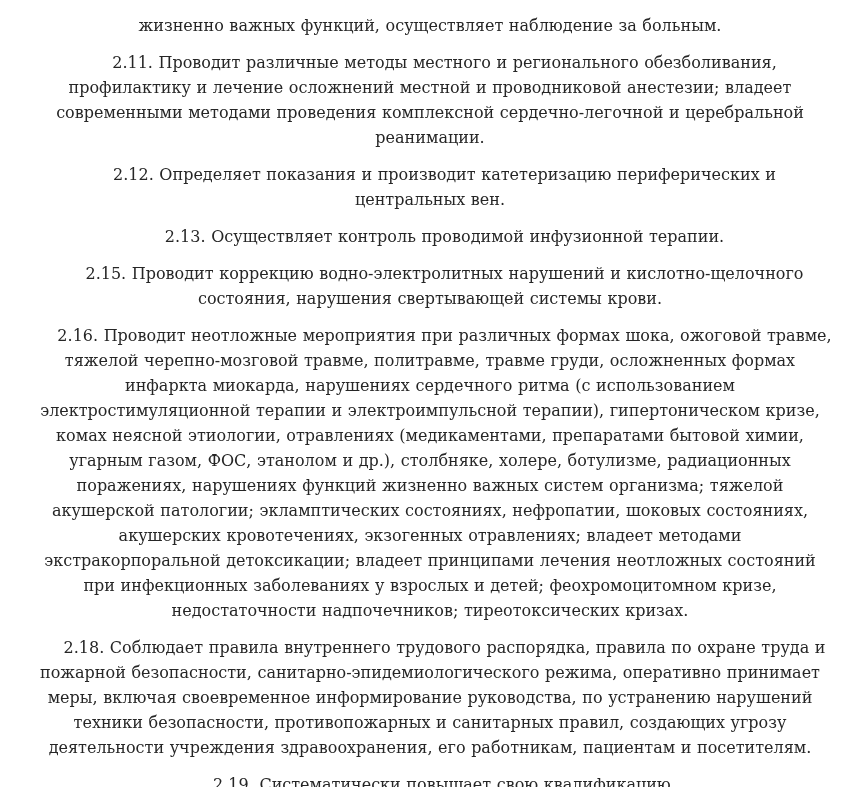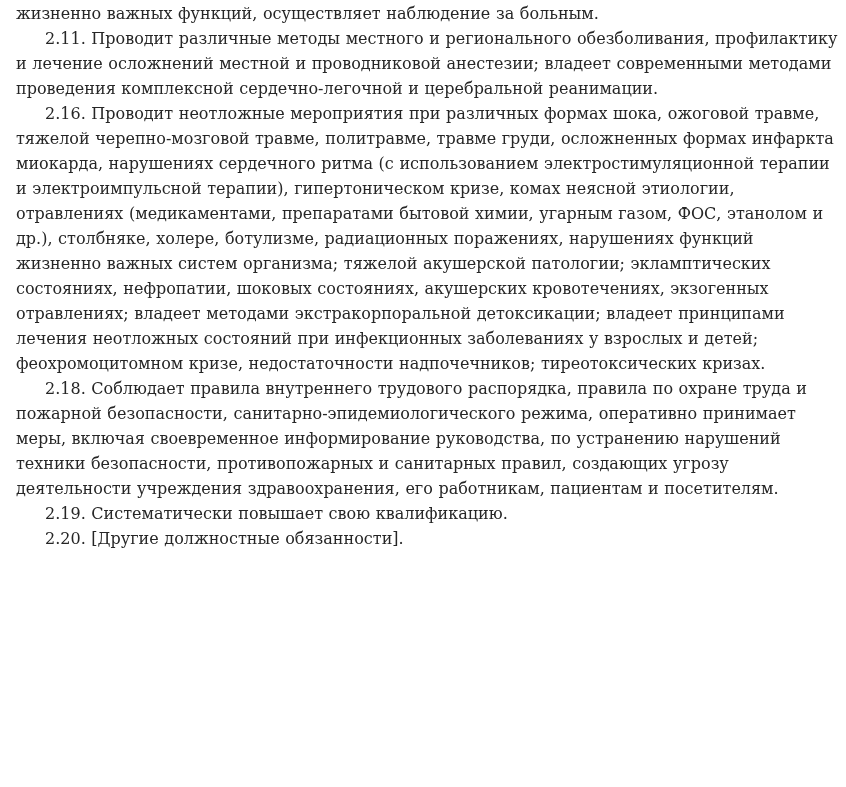--- a/index.html
+++ b/index.html
@@ -13,33 +13,36 @@
     box-sizing: border-box;
     padding: 1px 2px 0 16px;
     background: #ffffff;
     font-family: "DejaVu Serif", "Liberation Serif", serif;
     font-size: 16px;
     line-height: 25px;
     color: #262626;
     -webkit-font-smoothing: antialiased;
   }
   .para {
-    margin: 0;
+    margin: 12px;
     padding: 0;
     text-indent: 29px;
-    text-align: left;
+    text-align: center;
     word-spacing: 0.5px;
   }
   .para.continuation {
     text-indent: 0;
   }
 </style>
 </head>
 <body>
 
 <main class="page">
   <p class="para continuation">жизненно важных функций, осуществляет наблюдение за больным.</p>
   <p class="para">2.11. Проводит различные методы местного и регионального обезболивания, профилактику и лечение осложнений местной и проводниковой анестезии; владеет современными методами проведения комплексной сердечно-легочной и церебральной реанимации.</p>
+  <p class="para">2.12. Определяет показания и производит катетеризацию периферических и центральных вен.</p>
+  <p class="para">2.13. Осуществляет контроль проводимой инфузионной терапии.</p>
+  <p class="para">2.15. Проводит коррекцию водно-электролитных нарушений и кислотно-щелочного состояния, нарушения свертывающей системы крови.</p>
   <p class="para">2.16. Проводит неотложные мероприятия при различных формах шока, ожоговой травме, тяжелой черепно-мозговой травме, политравме, травме груди, осложненных формах инфаркта миокарда, нарушениях сердечного ритма (с использованием электростимуляционной терапии и электроимпульсной терапии), гипертоническом кризе, комах неясной этиологии, отравлениях (медикаментами, препаратами бытовой химии, угарным газом, ФОС, этанолом и др.), столбняке, холере, ботулизме, радиационных поражениях, нарушениях функций жизненно важных систем организма; тяжелой акушерской патологии; экламптических состояниях, нефропатии, шоковых состояниях, акушерских кровотечениях, экзогенных отравлениях; владеет методами экстракорпоральной детоксикации; владеет принципами лечения неотложных состояний при инфекционных заболеваниях у взрослых и детей; феохромоцитомном кризе, недостаточности надпочечников; тиреотоксических кризах.</p>
   <p class="para">2.18. Соблюдает правила внутреннего трудового распорядка, правила по охране труда и пожарной безопасности, санитарно-эпидемиологического режима, оперативно принимает меры, включая своевременное информирование руководства, по устранению нарушений техники безопасности, противопожарных и санитарных правил, создающих угрозу деятельности учреждения здравоохранения, его работникам, пациентам и посетителям.</p>
   <p class="para">2.19. Систематически повышает свою квалификацию.</p>
   <p class="para">2.20. [Другие должностные обязанности].</p>
 </main>
 
 </body></html>

